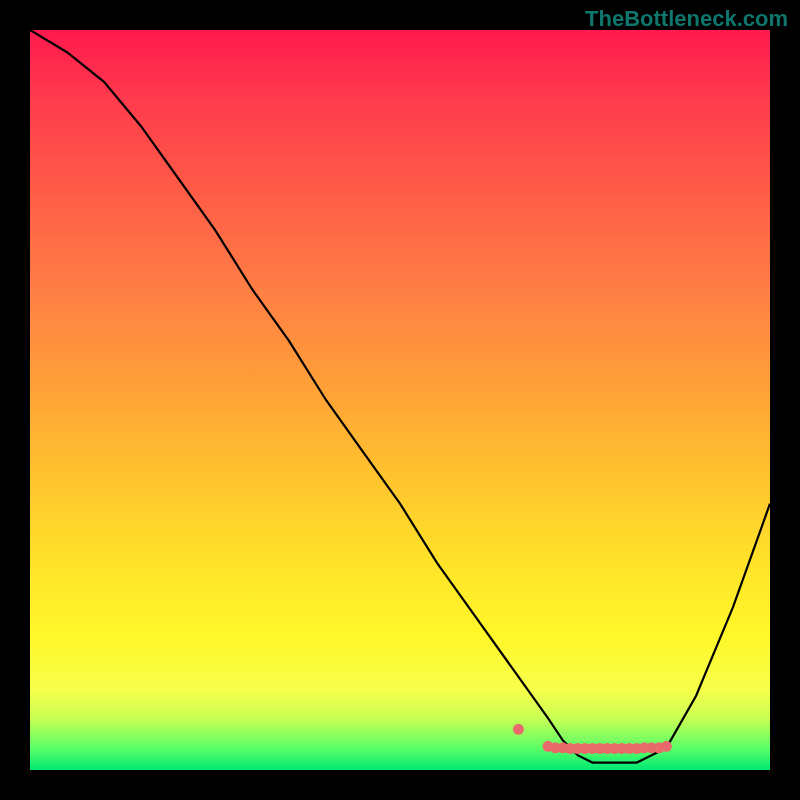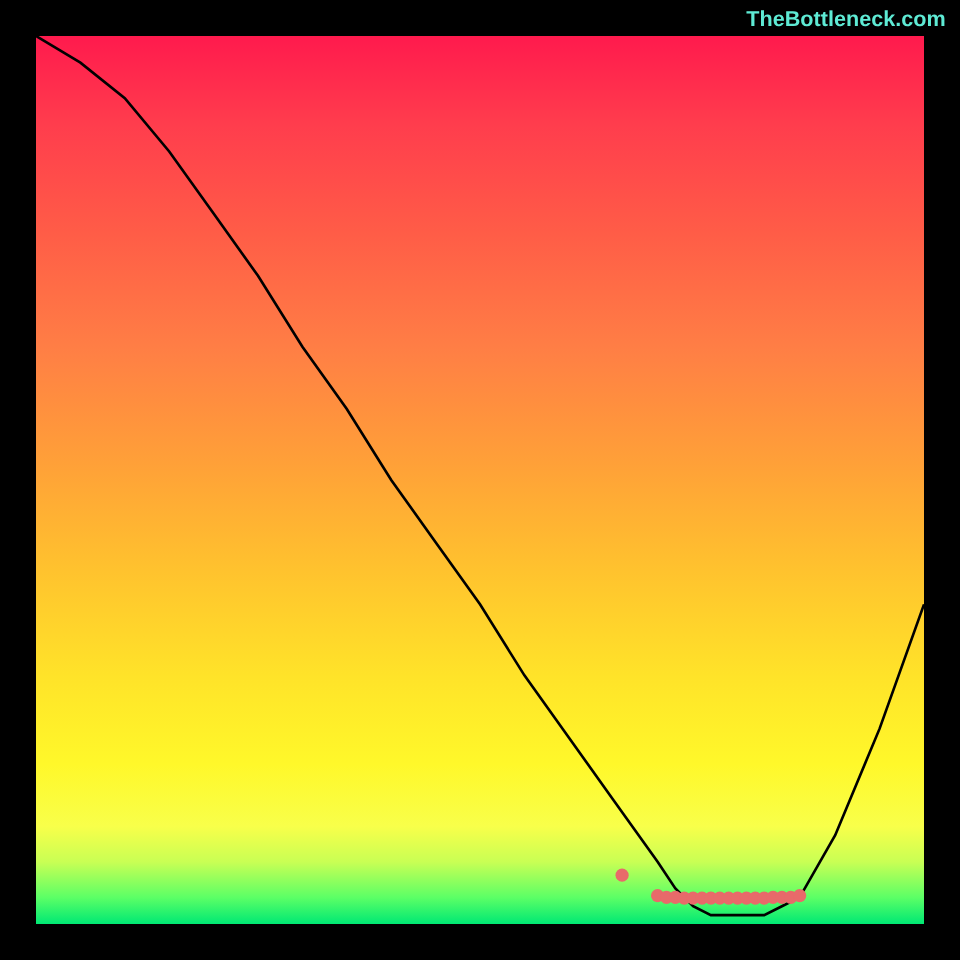--- a/index.html
+++ b/index.html
@@ -8,23 +8,23 @@
     background: #000;
     width: 800px;
     height: 800px;
     position: relative;
     font-family: Arial, sans-serif;
   }
   .watermark {
     position: absolute;
     top: 6px;
     right: 12px;
-    font-size: 18px;
+    font-size: 22px;
     font-weight: bold;
-    color: #5eead4;
+    color: #0f766e;
     z-index: 10;
   }
   .plot-area {
     position: absolute;
     left: 30px;
     top: 30px;
     width: 740px;
     height: 740px;
     background: linear-gradient(to bottom,
       #ff1a4d 0%,

